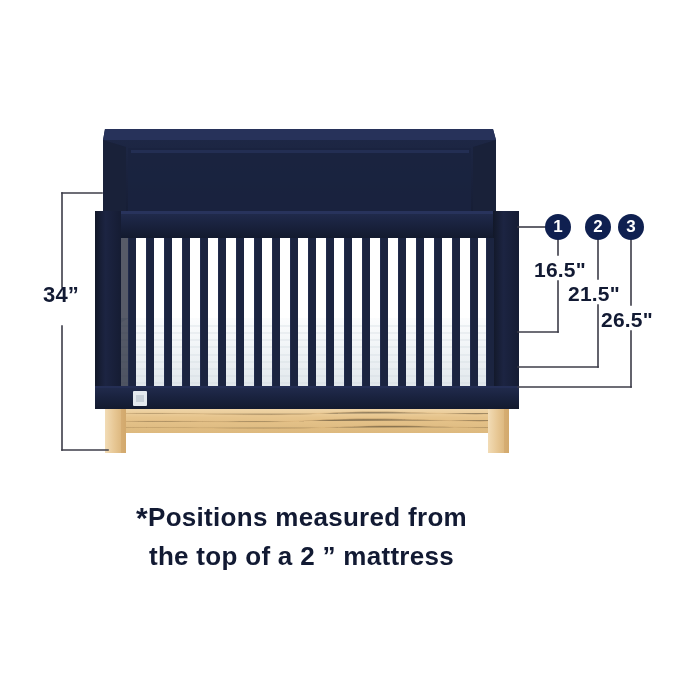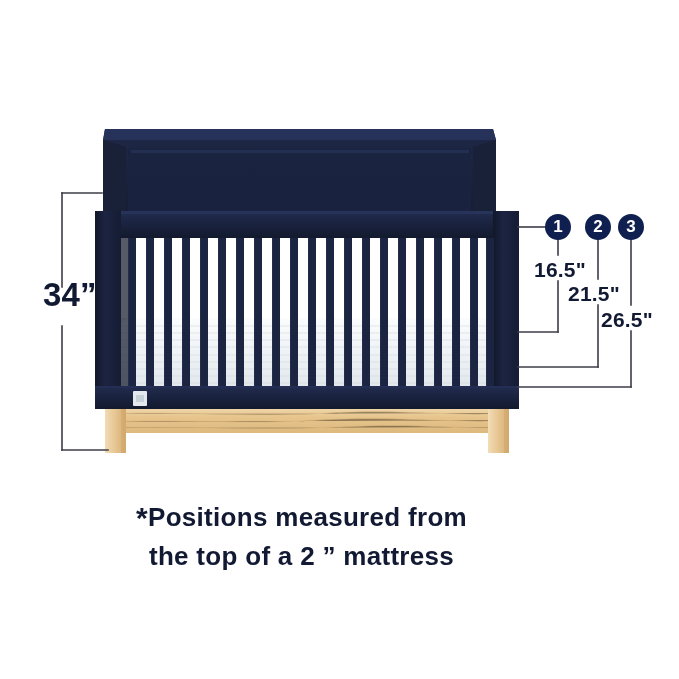--- a/index.html
+++ b/index.html
@@ -33,22 +33,22 @@
   
   .lbl {
     position: absolute;
     color: #121A33;
     font-weight: bold;
     white-space: nowrap;
     letter-spacing: 0.2px;
   }
   #height-label {
     left: 43px;
-    top: 276px;
-    font-size: 33px;
+    top: 282px;
+    font-size: 22px;
   }
   #pos1-label {
     left: 534px;
     top: 258px;
     font-size: 21px;
   }
   #pos2-label {
     left: 568px;
     top: 282px;
     font-size: 21px;

